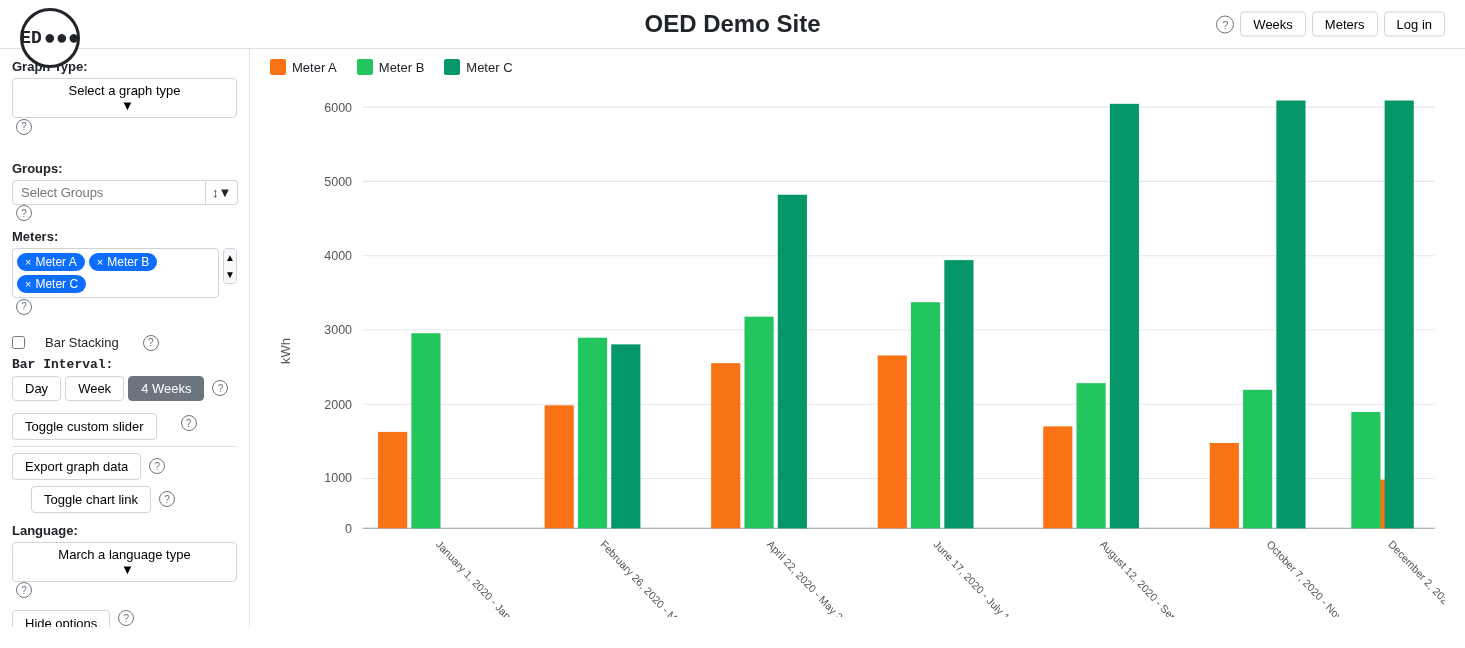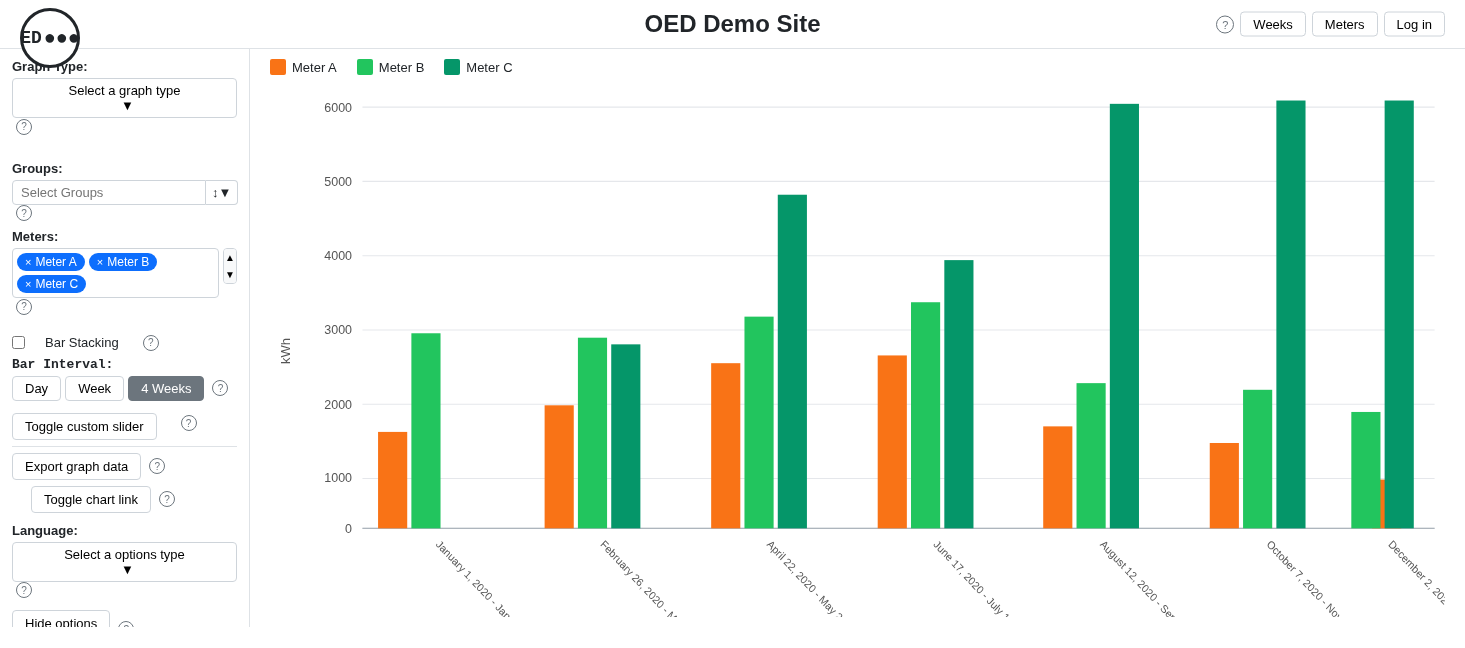--- a/index.html
+++ b/index.html
@@ -162,27 +162,27 @@
 
     
     <div style="display:flex; align-items:center; gap:4px; margin-top:6px;margin-left:19px;">
       <button class="action-btn" style="margin-top:0;">Toggle chart link</button>
       <span class="help-small">?</span>
     </div>
 
     
     <div class="section-label" style="margin-top:10px;">Language:</div>
     <button class="dropdown-btn">
-      <span>Select a options type</span>
+      <span>March a language type</span>
       <span class="caret">▼</span>
     </button>
     <span class="help-small">?</span>
 
     
-    <div style="margin-top:12px; display:flex; align-items:flex-end; gap:4px;">
+    <div style="margin-top:12px; display:flex; align-items:flex-start; gap:4px;">
       <button class="action-btn" style="margin-top:0;">Hide options</button>
       <span class="help-small">?</span>
     </div>
 
   </div>
 
   <div class="chart-area">
 
     <div class="chart-legend">
       <div class="legend-item">

